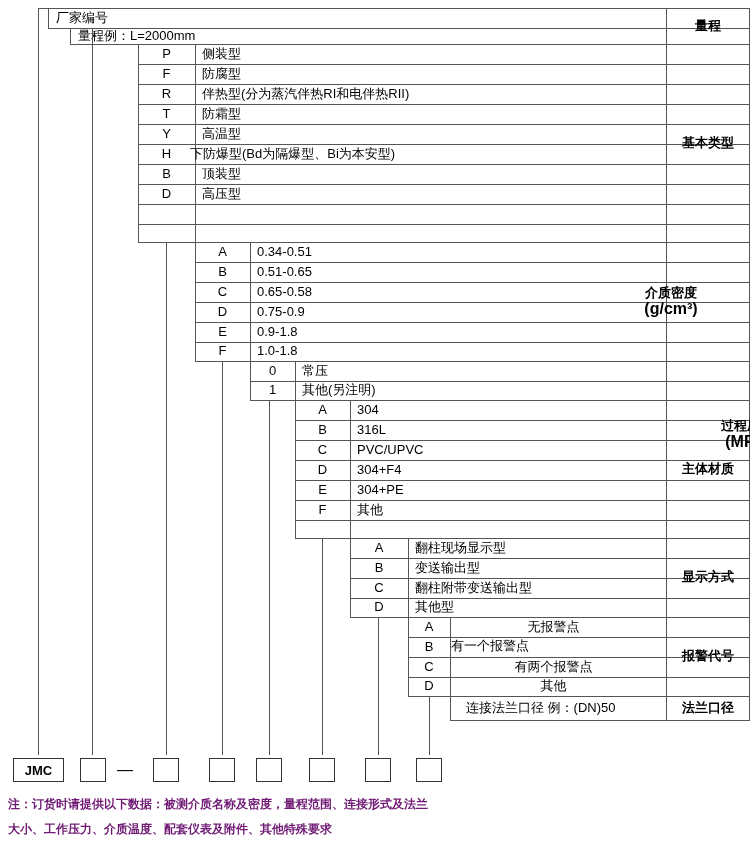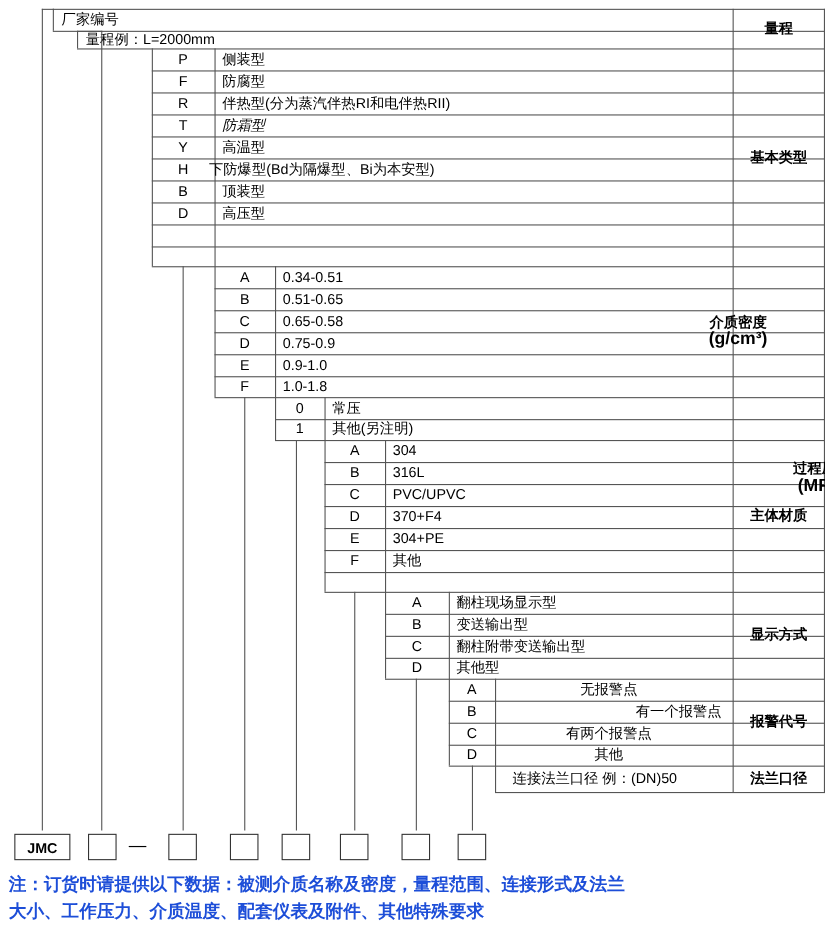--- a/index.html
+++ b/index.html
@@ -79,23 +79,23 @@
     font-size: 16px;
     line-height: 1;
     color: #000;
   }
 
   .note {
     position: absolute;
     left: 8px;
     top: 792px;
     width: 740px;
-    color: #1d4ed8;
+    color: #701a75;
     font-weight: bold;
-    font-size: 16px;
+    font-size: 12px;
     line-height: 25px;
   }
   .note div { white-space: nowrap; }
 </style>
 </head>
 <body>
 
 <div id="sheet">
 
   <div class="ln hln" style="left:48px;  top:8px;   width:702px;"></div>
@@ -182,21 +182,21 @@
   <div class="cell code" style="left:138px; top:84px; width:57px; height:20px;">
       <span>R</span>
     </div>
   <div class="cell desc" style="left:196px; top:84px; width:460px; height:20px;">
       <span>伴热型(分为蒸汽伴热RI和电伴热RII)</span>
     </div>
 
   <div class="cell code" style="left:138px; top:104px; width:57px; height:20px;">
       <span>T</span>
     </div>
-  <div class="cell desc" style="left:196px; top:104px; width:460px; height:20px;font-style:italic;">
+  <div class="cell desc" style="left:196px; top:104px; width:460px; height:20px;">
       <span>防霜型</span>
     </div>
 
   <div class="cell code" style="left:138px; top:124px; width:57px; height:20px;">
       <span>Y</span>
     </div>
   <div class="cell desc" style="left:196px; top:124px; width:460px; height:20px;">
       <span>高温型</span>
     </div>
 
@@ -250,21 +250,21 @@
       <span>D</span>
     </div>
   <div class="cell desc" style="left:251px; top:302px; width:405px; height:20px;">
       <span>0.75-0.9</span>
     </div>
 
   <div class="cell code" style="left:195px; top:322px; width:55px; height:20px;">
       <span>E</span>
     </div>
   <div class="cell desc" style="left:251px; top:322px; width:405px; height:20px;">
-      <span>0.9-1.0</span>
+      <span>0.9-1.8</span>
     </div>
 
   <div class="cell code" style="left:195px; top:342px; width:55px; height:19px;">
       <span>F</span>
     </div>
   <div class="cell desc" style="left:251px; top:342px; width:405px; height:19px;">
       <span>1.0-1.8</span>
     </div>
 
   <div class="cell rowlabel" style="left:630px; top:242px; width:82px; height:119px;">
@@ -309,21 +309,21 @@
       <span>C</span>
     </div>
   <div class="cell desc" style="left:351px; top:440px; width:305px; height:20px;">
       <span>PVC/UPVC</span>
     </div>
 
   <div class="cell code" style="left:295px; top:460px; width:55px; height:20px;">
       <span>D</span>
     </div>
   <div class="cell desc" style="left:351px; top:460px; width:305px; height:20px;">
-      <span>370+F4</span>
+      <span>304+F4</span>
     </div>
 
   <div class="cell code" style="left:295px; top:480px; width:55px; height:20px;">
       <span>E</span>
     </div>
   <div class="cell desc" style="left:351px; top:480px; width:305px; height:20px;">
       <span>304+PE</span>
     </div>
 
   <div class="cell code" style="left:295px; top:500px; width:55px; height:20px;">
@@ -372,21 +372,21 @@
   <div class="cell code" style="left:408px; top:617px; width:42px; height:20px;">
       <span>A</span>
     </div>
   <div class="cell desc" style="left:451px; top:617px; width:205px; height:20px; justify-content:center; padding-left:0;">
       <span>无报警点</span>
     </div>
 
   <div class="cell code" style="left:408px; top:637px; width:42px; height:20px;">
       <span>B</span>
     </div>
-  <div class="cell desc" style="left:451px; top:637px; width:205px; height:20px; justify-content:flex-end; padding-left:0;">
+  <div class="cell desc" style="left:451px; top:637px; width:205px; height:20px; justify-content:flex-start; padding-left:0;font-family:Liberation Mono, monospace;">
       <span>有一个报警点</span>
     </div>
 
   <div class="cell code" style="left:408px; top:657px; width:42px; height:20px;">
       <span>C</span>
     </div>
   <div class="cell desc" style="left:451px; top:657px; width:205px; height:20px; justify-content:center; padding-left:0;">
       <span>有两个报警点</span>
     </div>
 

